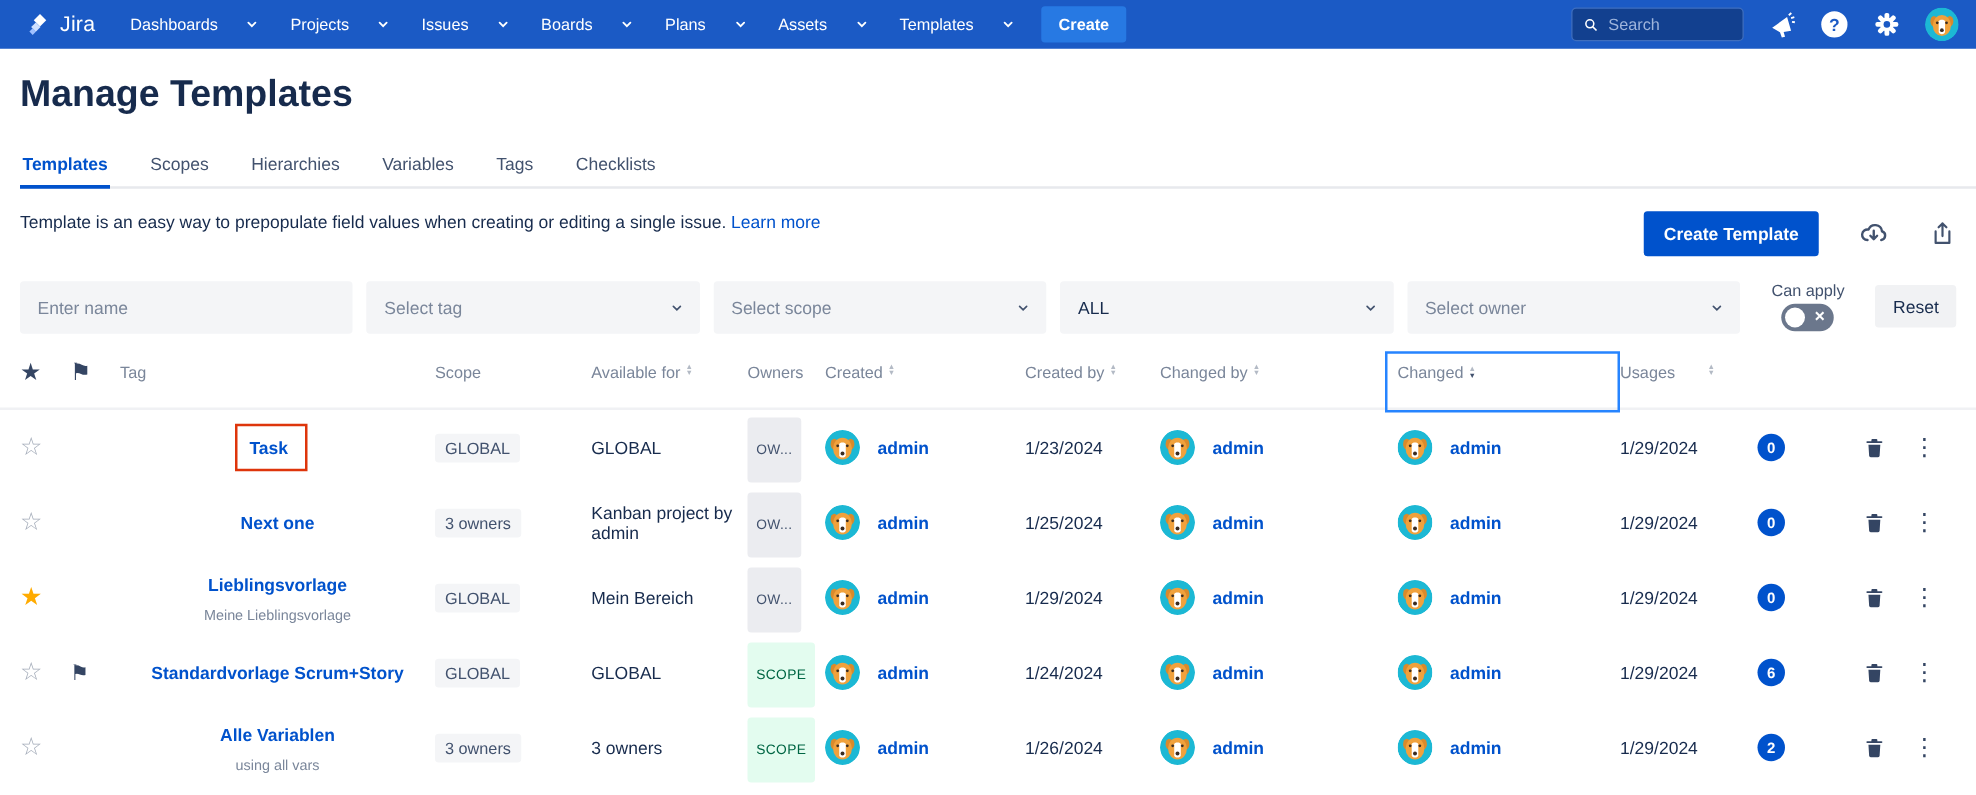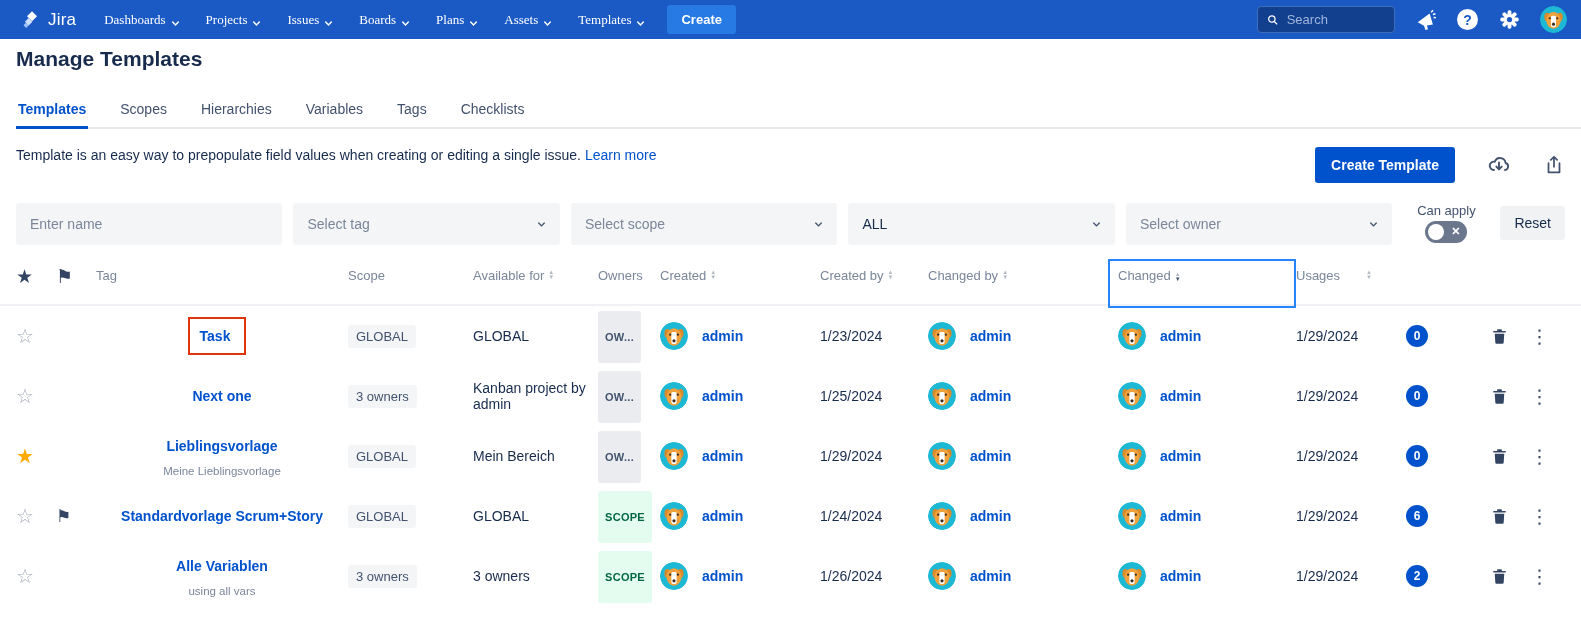--- a/index.html
+++ b/index.html
@@ -11,36 +11,36 @@
   }
   *{box-sizing:border-box;margin:0;padding:0;}
   html,body{width:1581px;height:636px;overflow:hidden;}
   body{font-family:"Liberation Sans",sans-serif;background:#fff;color:var(--title);}
 
   
   .topnav{height:39px;background:var(--nav-bg);display:flex;align-items:center;padding:0 14px;color:#fff;}
   .logo{display:flex;align-items:center;gap:6px;margin:0 28px 0 8px;cursor:pointer;}
   .logo .word{font-size:17px;font-weight:400;letter-spacing:.2px;}
   .navmenu{display:flex;align-items:center;gap:26px;}
-  .navitem{display:flex;align-items:flex-end;gap:5px;font-size:13px;cursor:pointer;white-space:nowrap;font-family:Liberation Serif, serif;}
+  .navitem{display:flex;align-items:center;gap:23px;font-size:13px;cursor:pointer;white-space:nowrap;}
   .chev{width:9px;height:9px;display:inline-block;}
   .createbtn{margin-left:22px;background:var(--create-btn);border:none;color:#fff;font-family:inherit;
     font-size:13px;font-weight:700;padding:7px 14px;border-radius:3px;cursor:pointer;}
   .nav-right{margin-left:auto;display:flex;align-items:center;gap:20px;}
   .searchbox{display:flex;align-items:center;gap:8px;background:var(--nav-search);
     border:1px solid var(--nav-search-border);border-radius:4px;width:138px;height:27px;padding:0 9px;}
   .searchbox input{background:transparent;border:none;outline:none;color:#fff;font-family:inherit;font-size:13px;width:100%;}
   .searchbox input::placeholder{color:#9FB5DC;}
   .nav-ic{width:22px;height:22px;display:flex;align-items:center;justify-content:center;cursor:pointer;}
   .help-circle{width:21px;height:21px;border-radius:50%;background:#fff;color:var(--nav-bg);
     font-size:14px;font-weight:700;display:flex;align-items:center;justify-content:center;cursor:pointer;}
   .avatar{width:27px;height:27px;border-radius:50%;overflow:hidden;flex:0 0 auto;cursor:pointer;}
 
   
-  .page-title{font-size:21px;font-weight:700;color:var(--title);margin:8px 0 0 16px;}
+  .page-title{font-size:30px;font-weight:700;color:var(--title);margin:20px 0 0 16px;}
   .tabs{display:flex;gap:30px;margin:24px 0 0 16px;border-bottom:2px solid #E7E9ED;padding-bottom:0;}
   .tab{font-size:14px;color:var(--slate);padding:6px 2px 10px;cursor:pointer;position:relative;}
   .tab.active{color:var(--link);font-weight:700;}
   .tab.active::after{content:"";position:absolute;left:0;right:0;bottom:-2px;height:3px;background:var(--link);}
 
   .desc-row{display:flex;align-items:flex-start;justify-content:space-between;padding:18px 16px 14px;}
   .desc{font-size:14px;color:var(--title);}
   .desc a{color:var(--link);text-decoration:none;cursor:pointer;}
   .desc-actions{display:flex;align-items:center;gap:32px;}
   .ct-btn{background:var(--link);border:none;color:#fff;font-family:inherit;font-size:14px;font-weight:700;
@@ -79,21 +79,21 @@
   .cell{font-size:14px;color:var(--title);}
   .star{font-size:20px;color:#A5ADBA;cursor:pointer;line-height:1;}
   .star.filled{color:var(--star);}
   .rflag{font-size:17px;color:var(--icon-dark);cursor:pointer;line-height:1;}
   .namecell{display:flex;flex-direction:column;align-items:center;gap:9px;}
   .namebox{padding:2px 2px;}
   .namebox.red-box{border:2px solid var(--redbox);padding:9px 14px 9px 10px;margin-left:-10px;}
   .namelink{color:var(--link);font-size:14px;font-weight:600;text-decoration:none;cursor:pointer;}
   .subtext{font-size:11.5px;color:var(--muted);}
   .badge{display:inline-block;background:var(--field-bg);color:var(--slate);font-size:13px;padding:4px 8px;border-radius:3px;}
-  .avail{font-size:11px;font-weight:700;padding:20px 7px;border-radius:3px;letter-spacing:.3px;}
+  .avail{font-size:11px;font-weight:400;padding:20px 7px;border-radius:3px;letter-spacing:.3px;}
   .avail.owner{background:var(--badge-gray);color:var(--slate);}
   .avail.scope{background:var(--green-bg);color:var(--green-tx);}
   .usercell{display:flex;align-items:center;gap:14px;}
   .usercell .avatar{width:28px;height:28px;}
   .userlink{color:var(--link);font-weight:600;font-size:14px;text-decoration:none;cursor:pointer;}
   .usage-badge{display:inline-flex;min-width:22px;height:22px;border-radius:11px;background:var(--usages);
     color:#fff;font-size:12px;font-weight:700;align-items:center;justify-content:center;padding:0 4px;}
   .trash{color:var(--icon-dark);cursor:pointer;display:flex;}
   .kebab{color:var(--icon-dark);font-size:19px;cursor:pointer;letter-spacing:0;line-height:1;}
 </style>

